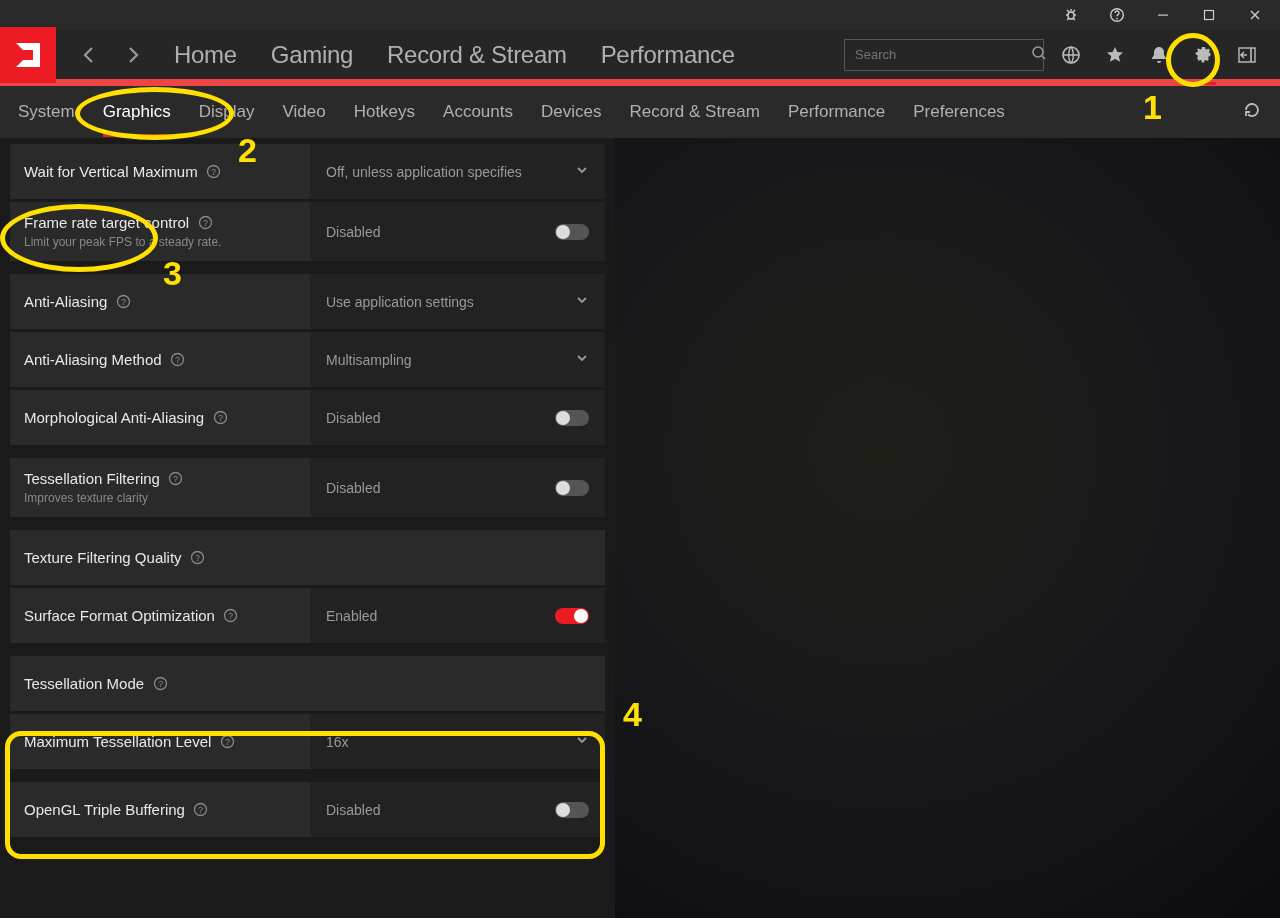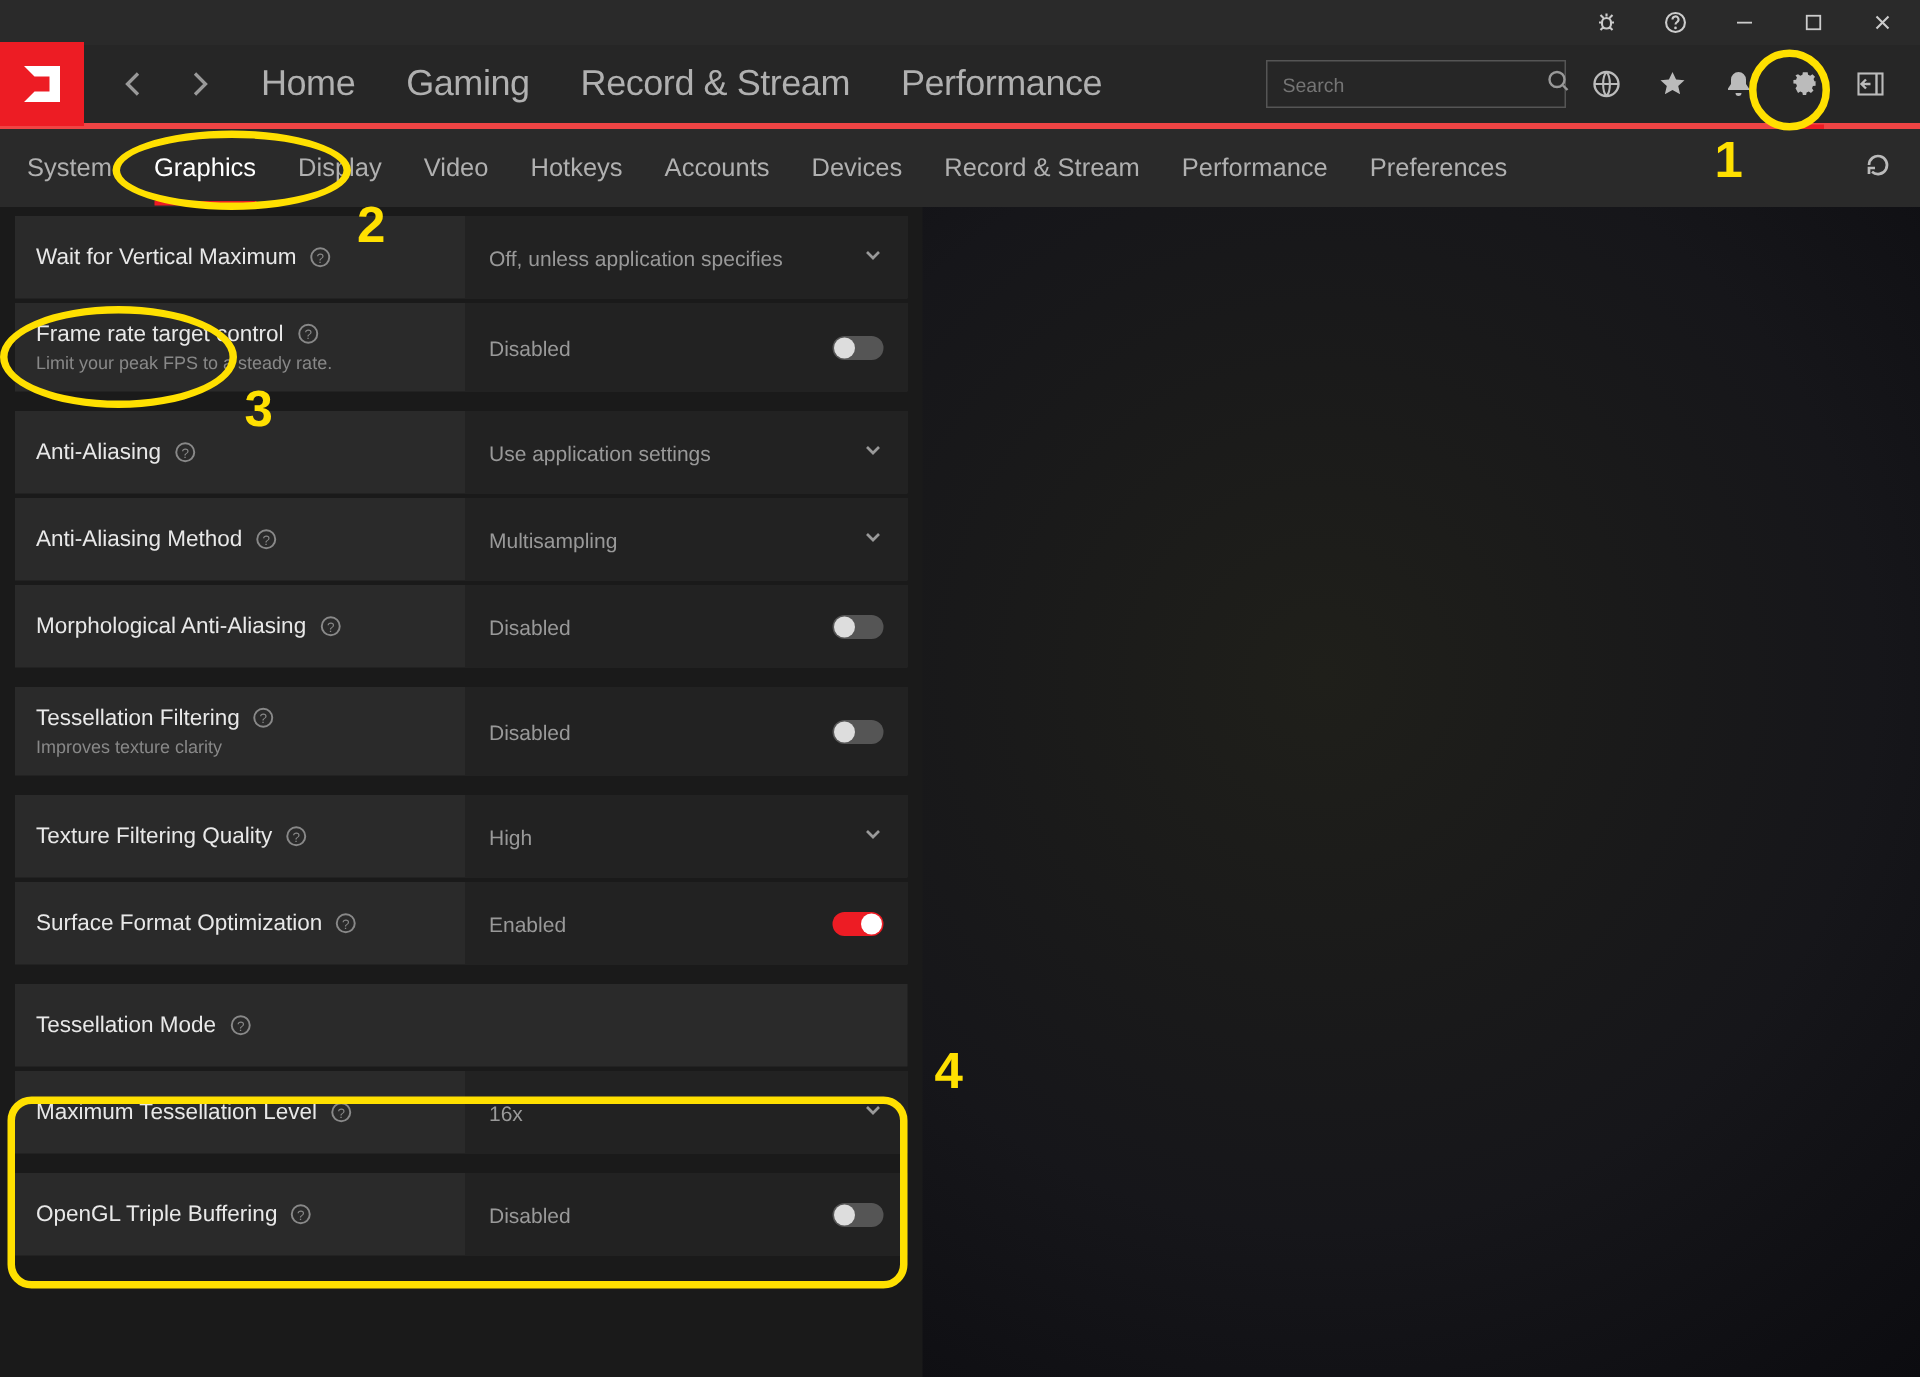--- a/index.html
+++ b/index.html
@@ -28,21 +28,21 @@
       align-items: center;
       justify-content: center;
       color: #ccc;
       cursor: pointer;
     }
     .header {
       height: 56px;
       background: #262626;
       display: flex;
       align-items: center;
-      border-bottom: 4px solid #ef4444;
+      border-bottom: 7px solid #ef4444;
     }
     .logo {
       width: 56px;
       height: 56px;
       background: #ed1c24;
       display: flex;
       align-items: center;
       justify-content: center;
     }
     .nav-arrows {
@@ -492,26 +492,20 @@
         <div class="label-txt">
       <span>Texture Filtering Quality</span>
       <span class="help-icon">
             <svg width="15" height="15" viewBox="0 0 15 15">
               <circle cx="7.5" cy="7.5" r="6" fill="none" stroke="#888" stroke-width="1.3"></circle>
               <text x="7.5" y="11" text-anchor="middle" font-size="9" fill="#888">?</text>
             </svg>
           </span>
     </div>
       </div>
-    <div class="value-col">
-      <span>High</span>
-      <span class="chevron"><svg width="14" height="14" viewBox="0 0 14 14">
-            <path fill="none" stroke="currentColor" stroke-width="1.8" d="M3 5l4 4 4-4"></path>
-          </svg></span>
-    </div>
   </div>
 
   <div class="row">
     <div class="label-col">
         <div class="label-txt">
       <span>Surface Format Optimization</span>
       <span class="help-icon">
             <svg width="15" height="15" viewBox="0 0 15 15">
               <circle cx="7.5" cy="7.5" r="6" fill="none" stroke="#888" stroke-width="1.3"></circle>
               <text x="7.5" y="11" text-anchor="middle" font-size="9" fill="#888">?</text>

